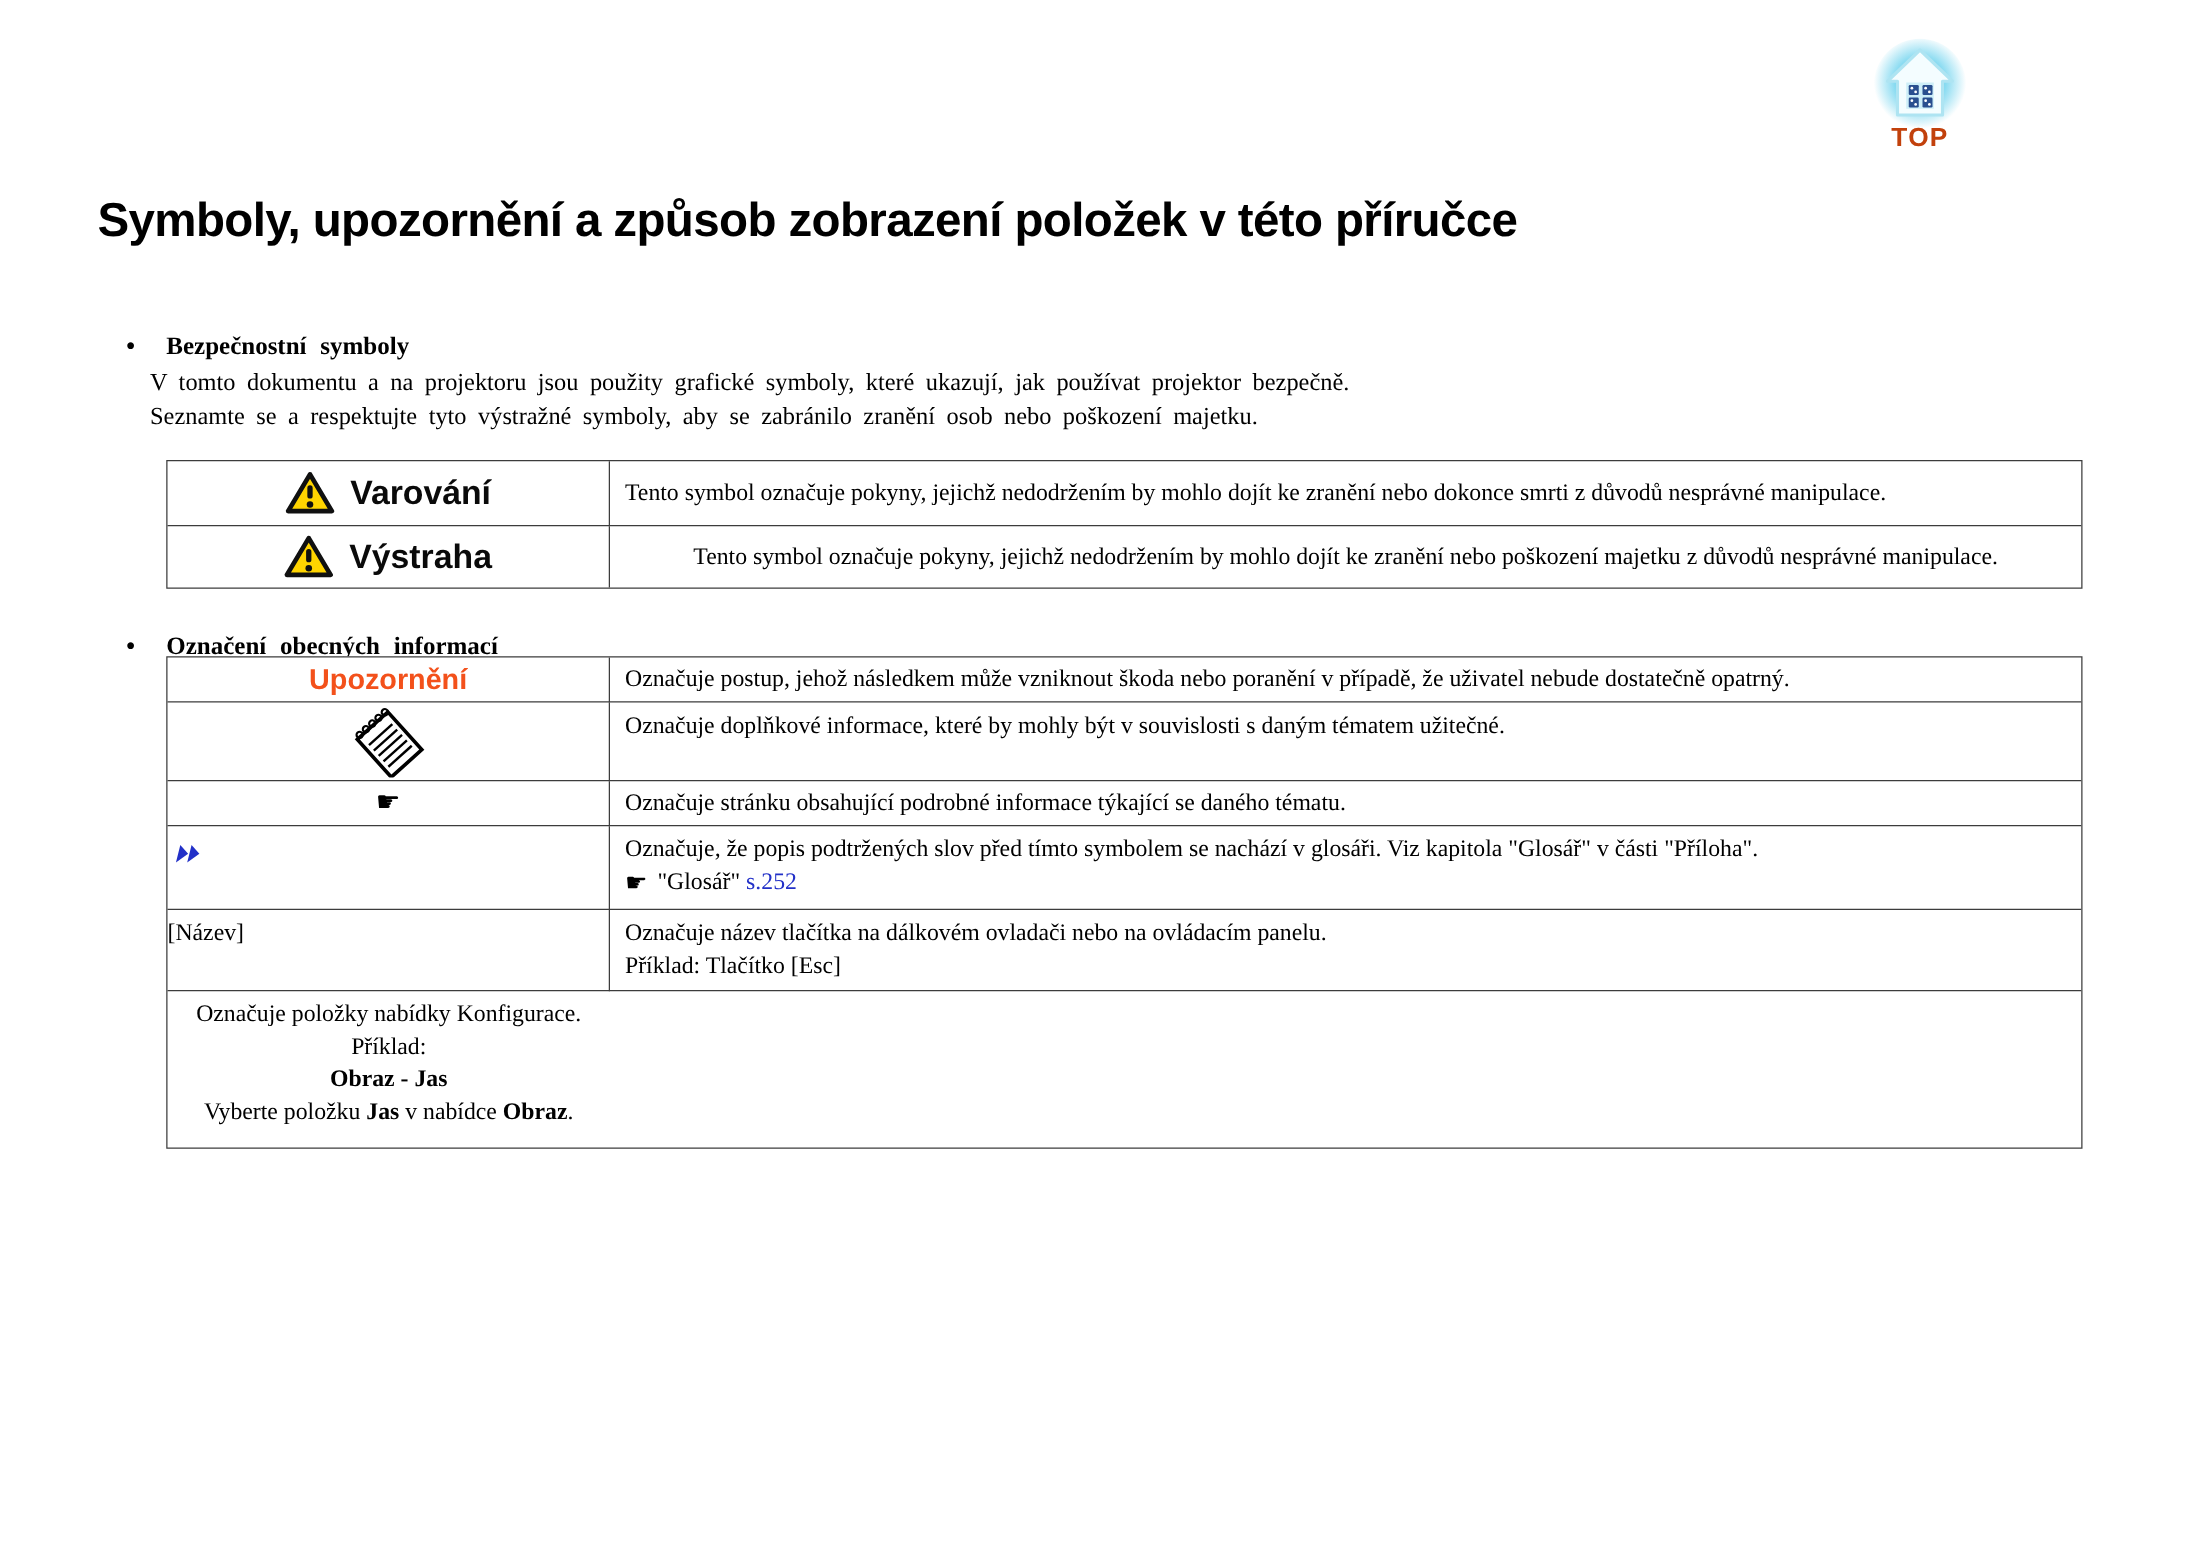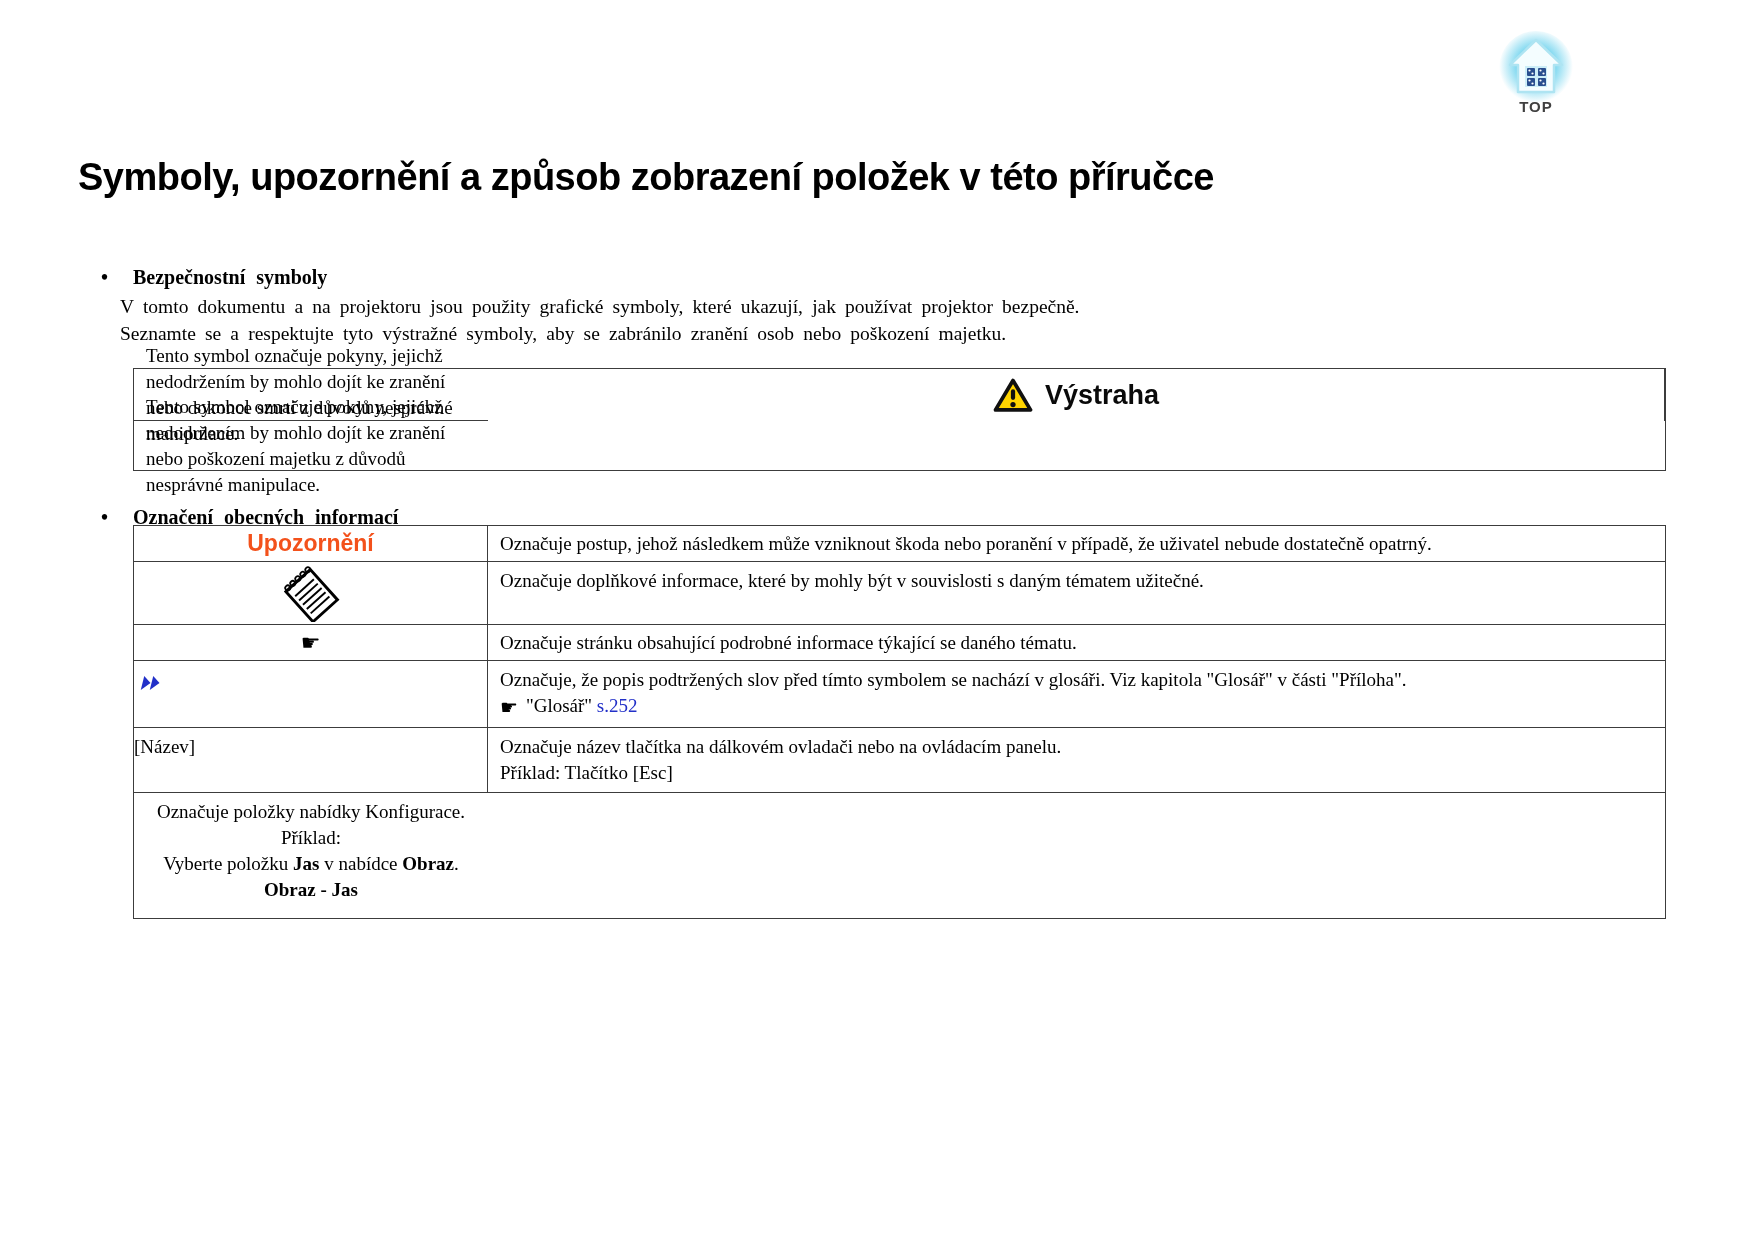--- a/index.html
+++ b/index.html
@@ -6,22 +6,22 @@
   body{
     width:1754px;height:1240px;background:#ffffff;position:relative;
     font-family:"Liberation Serif", serif;color:#111;
     -webkit-font-smoothing:antialiased;overflow:hidden;
   }
   .abs{position:absolute;}
 
   
   .top-btn{left:1494px;top:30px;width:84px;text-align:center;cursor:pointer;}
   .top-btn .top-label{
-    font-family:"Liberation Sans", sans-serif;font-weight:bold;font-size:15px;
-    color:#404040;letter-spacing:1px;margin-top:-14px;
+    font-family:"Liberation Sans", sans-serif;font-weight:bold;font-size:21px;
+    color:#c2410c;letter-spacing:1px;margin-top:-14px;
   }
 
   
   .page-title{
     left:78px;top:156px;width:1460px;
     font-family:"Liberation Sans", sans-serif;font-weight:bold;
     font-size:38px;letter-spacing:-0.5px;color:#000;
   }
 
   
@@ -105,20 +105,28 @@
 <h1 class="abs page-title" style="margin:0;">Symboly, upozornění a způsob zobrazení položek v této příručce</h1>
 
 <div class="abs section-heading" style="left:101px;top:266px;">
   <span>Bezpečnostní symboly</span>
 </div>
 <div class="abs body-line" style="left:120px;top:296px;">V tomto dokumentu a na projektoru jsou použity grafické symboly, které ukazují, jak používat projektor bezpečně.</div>
 <div class="abs body-line" style="left:120px;top:323px;">Seznamte se a respektujte tyto výstražné symboly, aby se zabránilo zranění osob nebo poškození majetku.</div>
 
 <div class="abs tbl t1">
 
+  <div class="cell lc">
+    <svg width="40" height="35" viewBox="0 0 64 56">
+      <path d="M32 4 L60 51 L4 51 Z" style="fill:var(--warning-yellow,#ffd400)" stroke="#101010" stroke-width="6" stroke-linejoin="round"></path>
+      <rect x="28.6" y="18" width="6.8" height="17" rx="3.4" fill="#101010"></rect>
+      <circle cx="32" cy="42.5" r="4.2" fill="#101010"></circle>
+    </svg>
+    <span class="warn-label">Varování</span>
+  </div>
   <div class="cell rc">
     <span class="txt">Tento symbol označuje pokyny, jejichž nedodržením by mohlo dojít ke zranění nebo dokonce smrti z důvodů nesprávné manipulace.</span>
   </div>
 
   <div class="cell lc last">
     <svg width="40" height="35" viewBox="0 0 64 56">
       <path d="M32 4 L60 51 L4 51 Z" style="fill:var(--warning-yellow,#ffd400)" stroke="#101010" stroke-width="6" stroke-linejoin="round"></path>
       <rect x="28.6" y="18" width="6.8" height="17" rx="3.4" fill="#101010"></rect>
       <circle cx="32" cy="42.5" r="4.2" fill="#101010"></circle>
     </svg>
@@ -196,16 +204,16 @@
     <span class="plain-label">[Název]</span>
   </div>
   <div class="cell rc top-align">
     <span class="txt">Označuje název tlačítka na dálkovém ovladači nebo na ovládacím panelu.</span>
     <span class="txt">Příklad: Tlačítko [Esc]</span>
   </div>
 
   <div class="cell rc last top-align">
     <span class="txt">Označuje položky nabídky Konfigurace.</span>
     <span class="txt">Příklad:</span>
+    <span class="txt b"><span>Obraz</span><span> - </span><span>Jas</span></span>
     <span class="txt"><span>Vyberte položku </span><span class="b">Jas</span><span> v nabídce </span><span class="b">Obraz</span><span>.</span></span>
-    <span class="txt b"><span>Obraz</span><span> - </span><span>Jas</span></span>
   </div>
 </div>
 
 </body></html>

